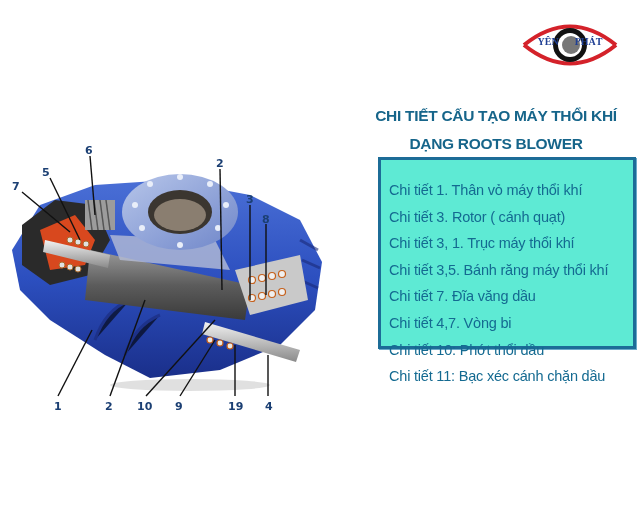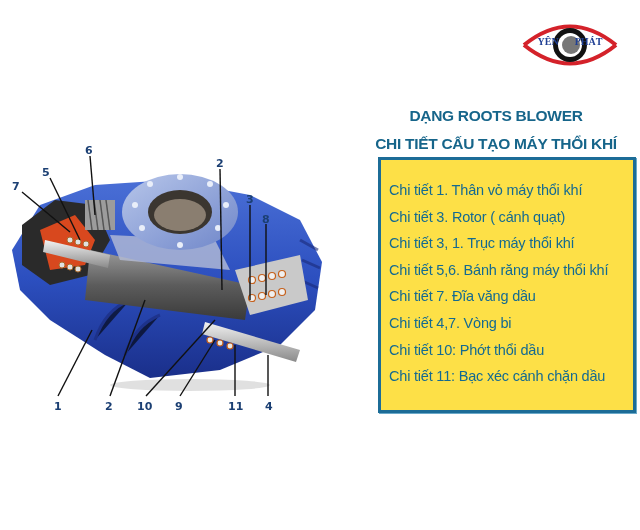--- a/index.html
+++ b/index.html
@@ -9,22 +9,22 @@
   .logo { position: absolute; left: 520px; top: 14px; width: 100px; height: 62px; }
   .logo svg { width: 100%; height: 100%; }
   .logo-text { position: absolute; left: 0; top: 22px; width: 100px; text-align: center;
     font-family: "Liberation Serif", "DejaVu Serif", serif; font-weight: bold; font-size: 10px;
     color: #1f3f94; letter-spacing: 0px; }
   .logo-text .gap { display: inline-block; width: 16px; }
 
   .title { position: absolute; left: 352px; top: 102px; width: 288px; text-align: center;
     color: #16658a; font-weight: bold; font-size: 15.5px; line-height: 28px; letter-spacing: -0.3px; }
 
-  .legend-box { position: absolute; left: 378px; top: 157px; width: 258px; height: 256px;
-    border: 3px solid #1c6c97; background: #fde047; box-shadow: 1px 1px 0 #6aa9c9; padding: 17px 0 0 8px; }
+  .legend-box { position: absolute; left: 378px; top: 157px; width: 258px; height: 192px;
+    border: 3px solid #1c6c97; background: #5eead4; box-shadow: 1px 1px 0 #6aa9c9; padding: 17px 0 0 8px; }
   .legend-item { color: #146a91; font-size: 14.5px; line-height: 26.6px; white-space: nowrap; letter-spacing: -0.2px; }
 
   .diagram { position: absolute; left: 0; top: 130px; width: 340px; height: 300px; }
   .diagram svg { width: 100%; height: 100%; }
 
   .num { position: absolute; font-family: "DejaVu Sans", sans-serif; font-weight: bold; font-size: 11px;
     color: #1b3f73; }
 </style>
 </head>
 <body>
@@ -36,29 +36,29 @@
     <circle cx="50" cy="31" r="17" fill="#111"></circle>
     <circle cx="50" cy="31" r="12" fill="#fff"></circle>
     <circle cx="51" cy="31" r="9" fill="#777"></circle>
   </svg>
   <div class="logo-text">
     <span>YÊN</span><span class="gap"></span><span>PHÁT</span>
   </div>
 </div>
 
 <div class="title">
+  <div>CHI TIẾT CẤU TẠO MÁY THỔI KHÍ</div>
   <div>DẠNG ROOTS BLOWER</div>
-  <div>CHI TIẾT CẤU TẠO MÁY THỔI KHÍ</div>
 </div>
 
 <div class="legend-box">
   <div class="legend-item">Chi tiết 1. Thân vỏ máy thổi khí</div>
   <div class="legend-item">Chi tiết 3. Rotor ( cánh quạt)</div>
   <div class="legend-item">Chi tiết 3, 1. Trục máy thổi khí</div>
-  <div class="legend-item">Chi tiết 5,6. Bánh răng máy thổi khí</div>
+  <div class="legend-item">Chi tiết 3,5. Bánh răng máy thổi khí</div>
   <div class="legend-item">Chi tiết 7. Đĩa văng dầu</div>
   <div class="legend-item">Chi tiết 4,7. Vòng bi</div>
   <div class="legend-item">Chi tiết 10: Phớt thổi dầu</div>
   <div class="legend-item">Chi tiết 11: Bạc xéc cánh chặn dầu</div>
 </div>
 
 <div class="diagram">
   <svg viewBox="0 130 340 300">
     <defs>
       <linearGradient id="bodyG" x1="0" y1="0" x2="0" y2="1">
@@ -172,14 +172,14 @@
 <div class="num" style="left:42px;top:166px;">5</div>
 <div class="num" style="left:12px;top:180px;">7</div>
 <div class="num" style="left:216px;top:157px;">2</div>
 <div class="num" style="left:246px;top:193px;">3</div>
 <div class="num" style="left:262px;top:213px;">8</div>
 
 <div class="num" style="left:54px;top:400px;">1</div>
 <div class="num" style="left:105px;top:400px;">2</div>
 <div class="num" style="left:137px;top:400px;">10</div>
 <div class="num" style="left:175px;top:400px;">9</div>
-<div class="num" style="left:228px;top:400px;">11</div>
+<div class="num" style="left:228px;top:400px;">19</div>
 <div class="num" style="left:265px;top:400px;">4</div>
 
 </body></html>

